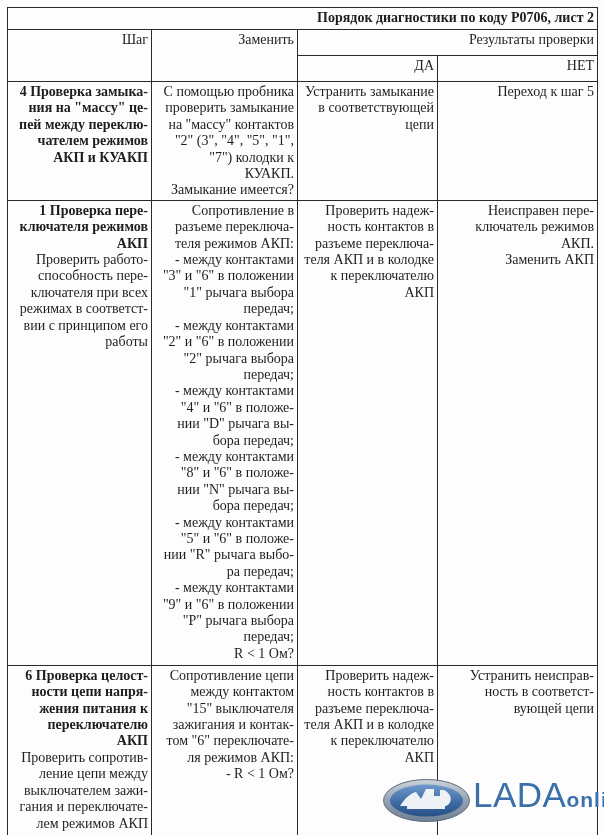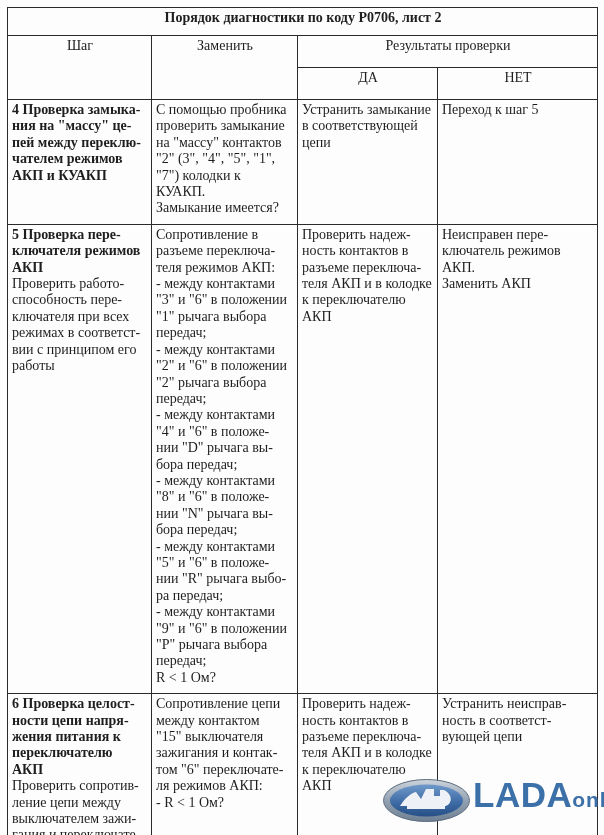--- a/index.html
+++ b/index.html
@@ -18,22 +18,23 @@
     border-collapse: collapse;
     table-layout: fixed;
     width: 590px;
     background: #fdfdfd;
   }
   table.diag td {
     border: 1.5px solid #2a2a2a;
     vertical-align: top;
     font-size: 14px;
     line-height: 16.4px;
-    padding: 2px 3px 7px 4px;
+    padding: 2px 3px 1px 4px;
     overflow: hidden;
+    text-align: right;
   }
   td.title-cell {
     text-align: center;
     font-weight: bold;
     font-size: 15px;
     padding: 1px 2px;
     height: 18px;
     vertical-align: middle;
   }
   td.hdr {
@@ -53,21 +54,21 @@
     left: 383px; top: 775px;
     width: 221px; height: 58px;
   }
   .badge { position: absolute; left: 0; top: 4px; }
   .brand-line {
     position: absolute; left: 90px; top: 0;
     font-family: "Liberation Sans", "DejaVu Sans", sans-serif;
     white-space: nowrap;
   }
   .brand {
-    font-size: 35px; font-weight: bold;
+    font-size: 35px; font-weight: normal;
     letter-spacing: 0.5px;
     color: #3c70a8;
   }
   .online {
     font-size: 21px; font-weight: bold;
     letter-spacing: 1px;
     color: #3c70a8;
   }
   .wm {
     position: absolute; right: 1px; top: 33px;
@@ -122,21 +123,21 @@
 КУАКП.
 Замыкание имеется?</td>
         <td class="pre">Устранить замыкание
 в соответствующей
 цепи</td>
         <td class="pre">Переход к шаг 5</td>
       </tr>
 
       <tr style="height:465px">
         <td>
-          <div class="step-title">5 Проверка пере-
+          <div class="step-title">1 Проверка пере-
 ключателя режимов
 АКП</div>
           <div class="step-text">Проверить работо-
 способность пере-
 ключателя при всех
 режимах в соответст-
 вии с принципом его
 работы</div>
         </td>
         <td class="pre">Сопротивление в

